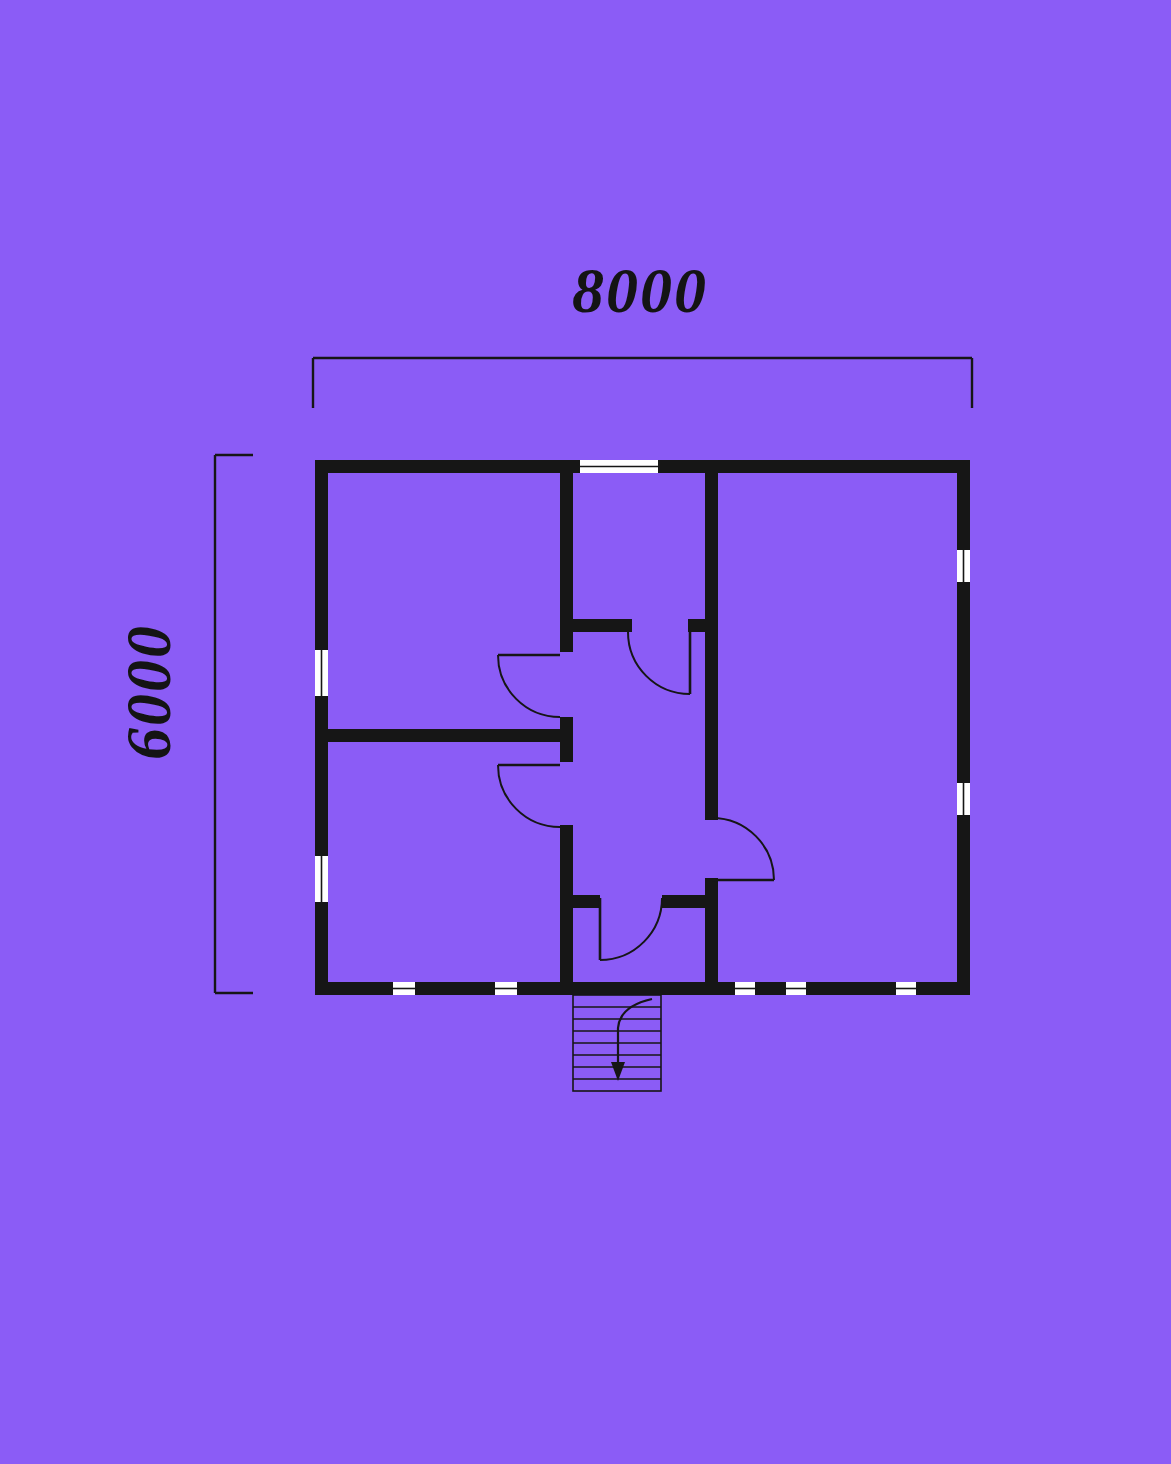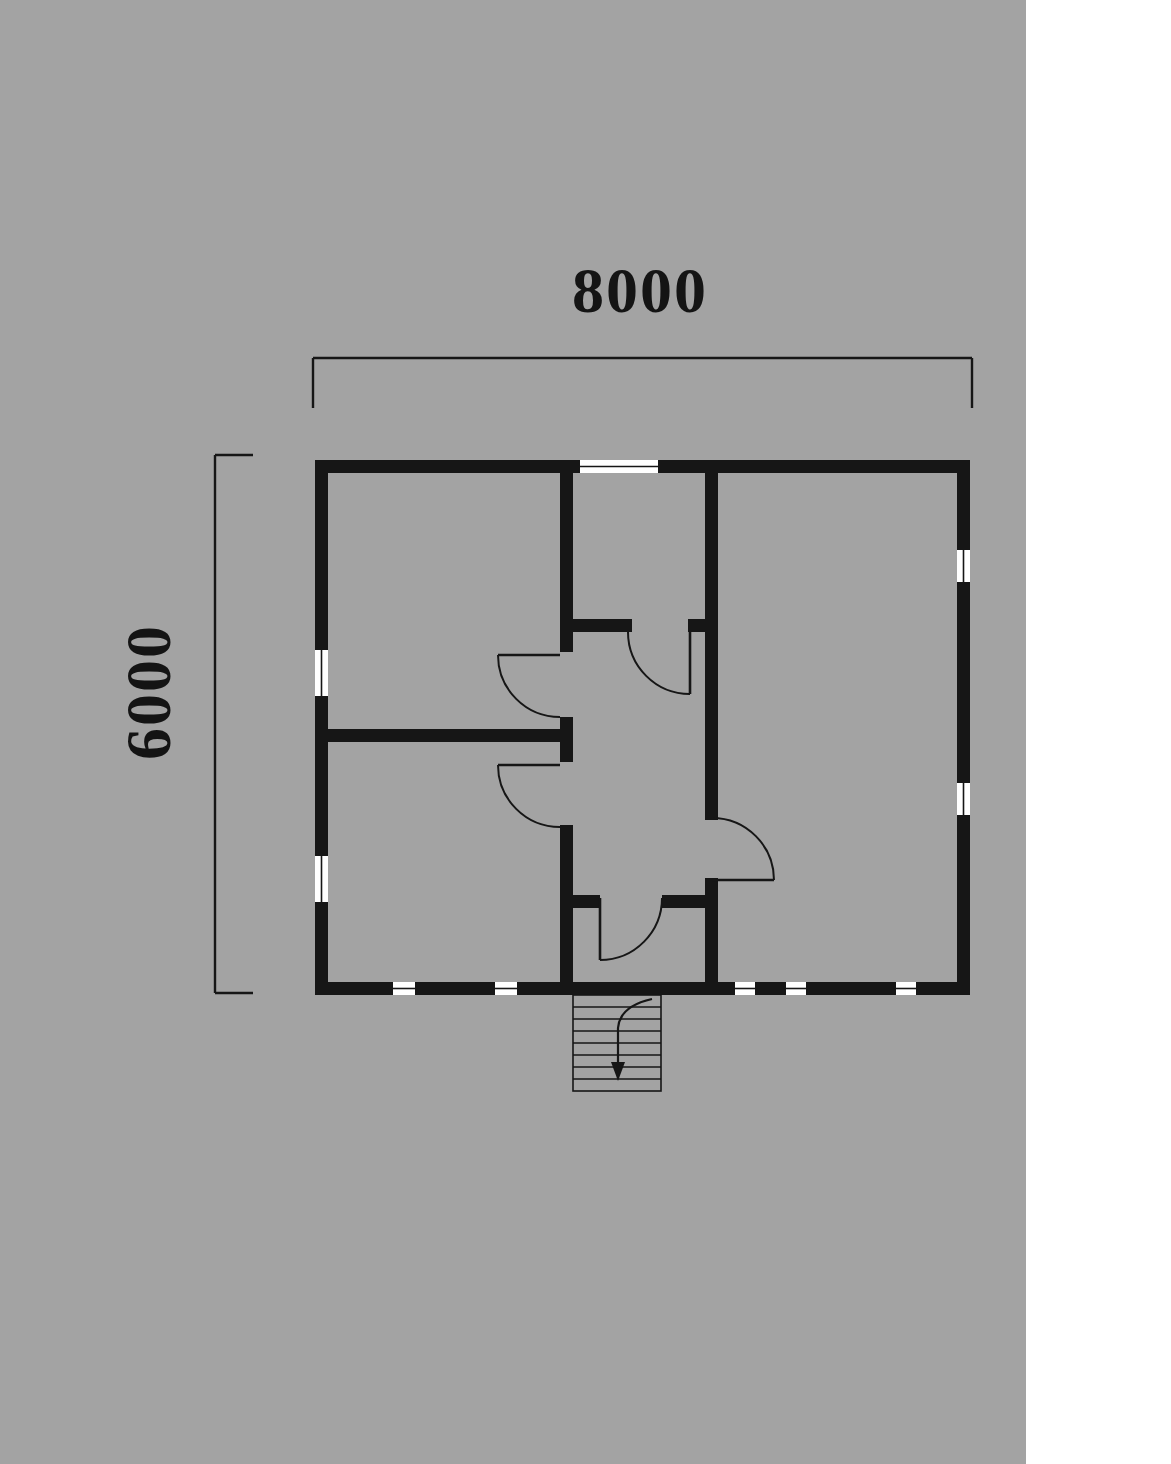--- a/index.html
+++ b/index.html
@@ -1,21 +1,22 @@
 <!DOCTYPE html>
 <html><head>
 <meta charset="utf-8">
 <style>
   html,body{margin:0;padding:0;background:#ffffff;}
   .canvas{
     position:relative;
-    width:1026px;height:1464px;
-    background:#a3a3a3;
+    width:1171px;height:1464px;
+    background:#8b5cf6;
     overflow:hidden;
     font-family:"Liberation Serif", serif;
+    font-style:italic;
   }
   svg{display:block;}
   .dim-label{
     font-family:"Liberation Serif", serif;
     font-weight:700;
     font-size:64px;
     fill:#141414;
     letter-spacing:2px;
   }
 </style>

